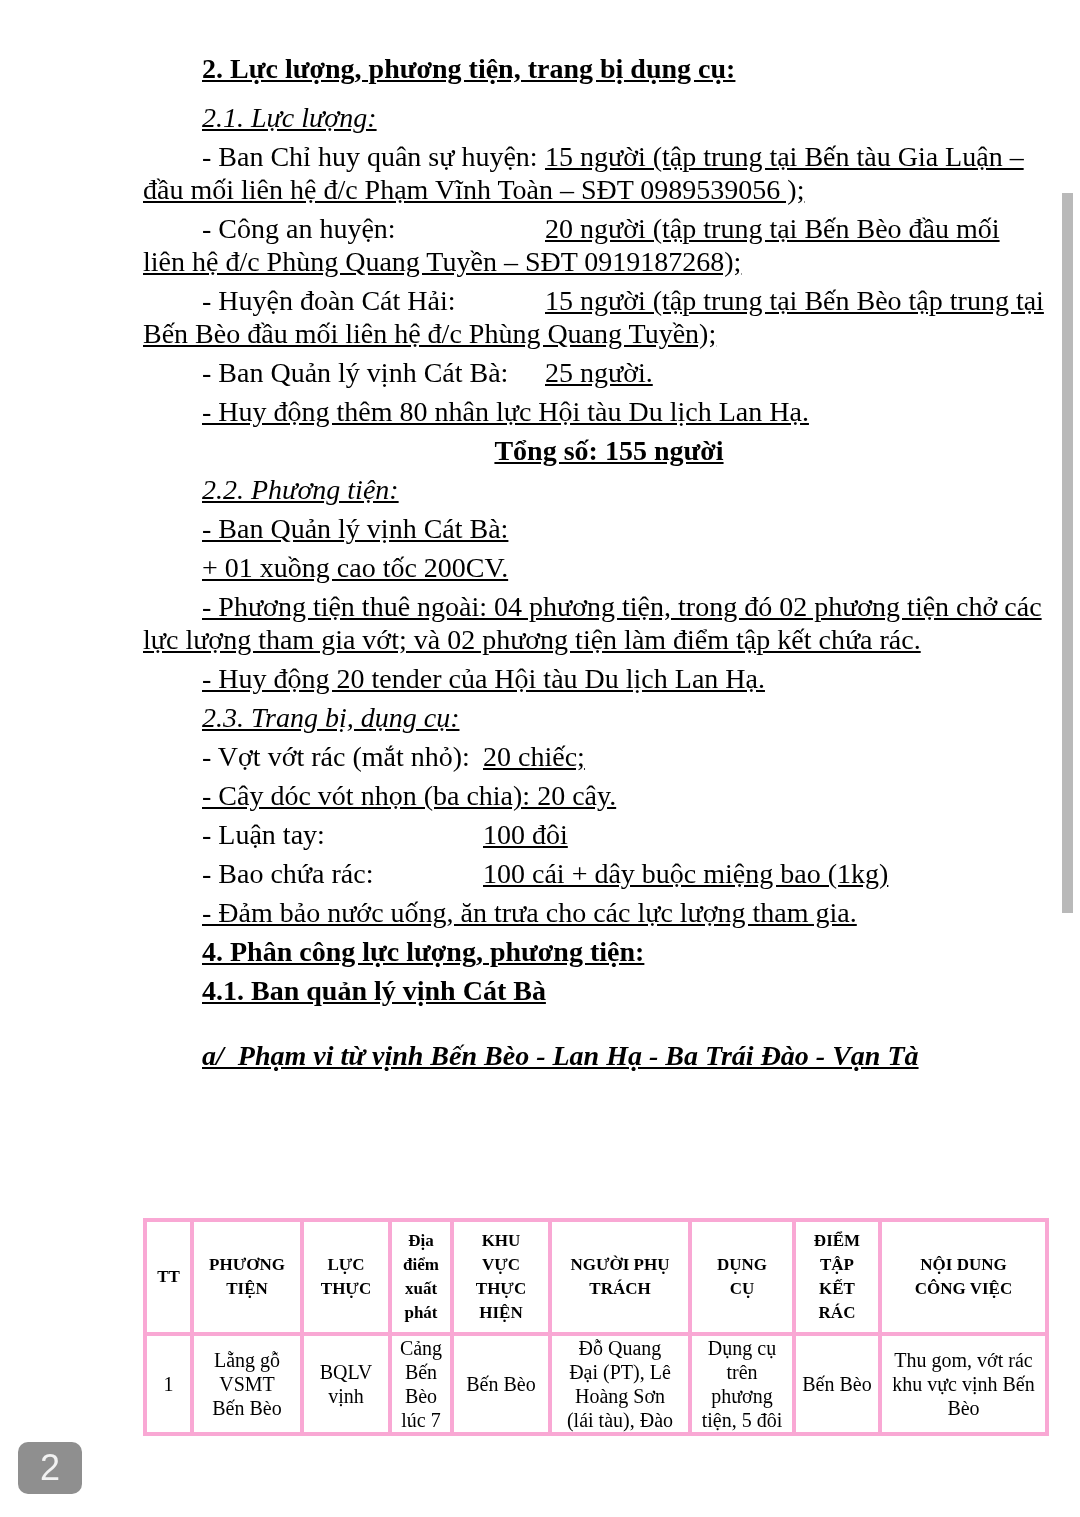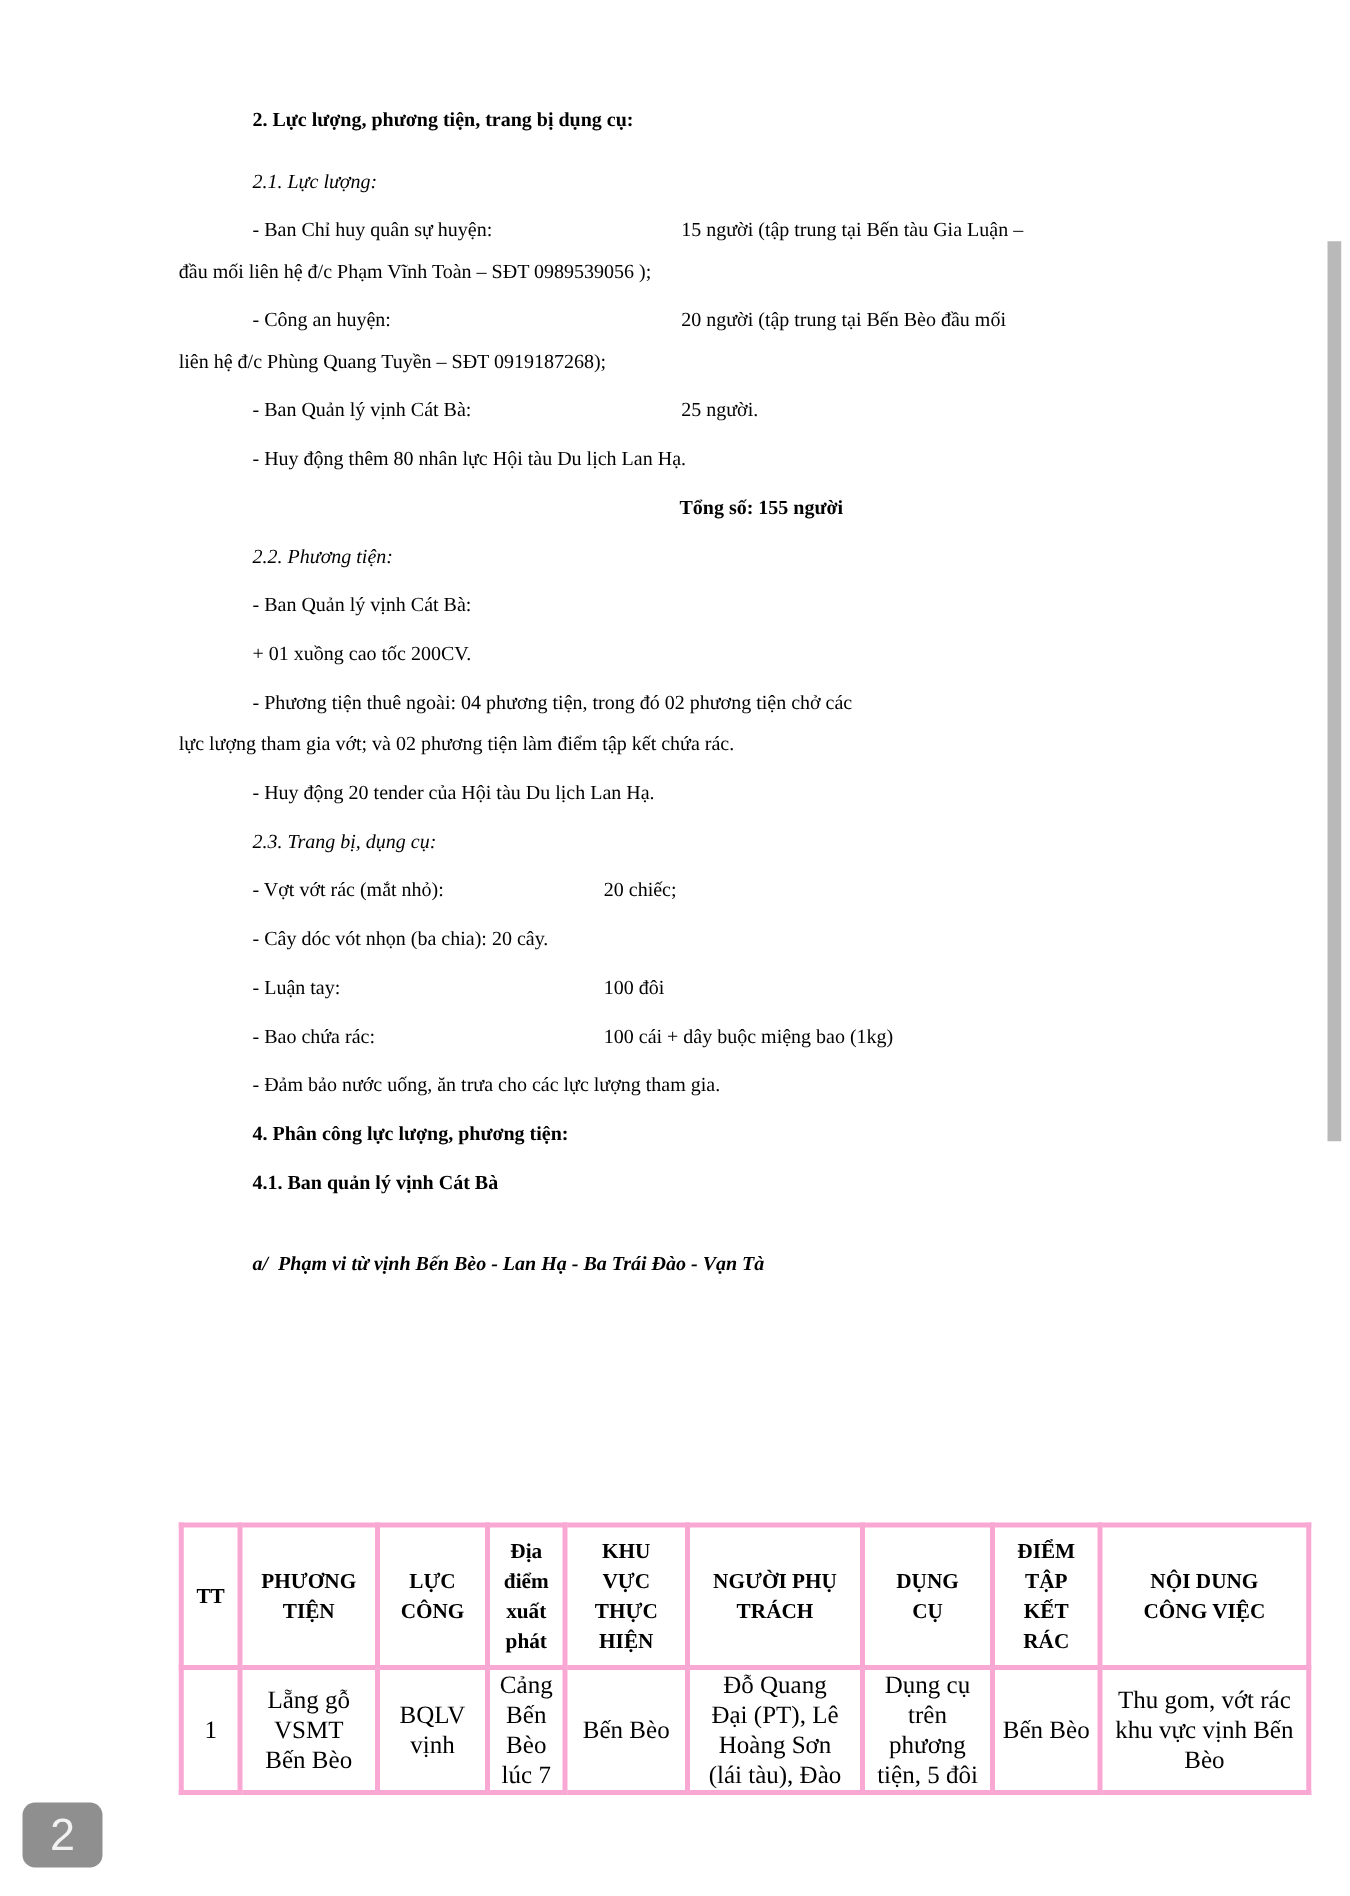--- a/index.html
+++ b/index.html
@@ -2,22 +2,22 @@
 <html><head>
 <meta charset="utf-8">
 <style>
   html,body { margin:0; padding:0; background:#ffffff; }
   .page {
     position:relative; width:1080px; height:1517px; background:#ffffff;
     color:#000000; font-family:"Liberation Serif","DejaVu Serif",serif;
     overflow:hidden;
   }
   .doc {
-    position:absolute; left:143px; top:80px; width:852px;
-    font-size:16px; line-height:33px;
+    position:absolute; left:143px; top:52px; width:852px;
+    font-size:28px; line-height:33px;text-decoration:underline;
   }
   .block { margin-bottom:6px; }
   .block.first { margin-bottom:16px; }
   .block.h .line { font-weight:bold; }
   .block.hi .line { font-style:italic; }
   .block.hbi .line { font-weight:bold; font-style:italic;margin-top:32px; }
   .block.center { text-align:center; padding-left:80px; font-weight:bold; white-space:pre; }
   .line { white-space:pre; }
   .line.ind { padding-left:59px; }
   .lbl { display:inline-block; }
@@ -58,20 +58,24 @@
       <div class="block hi">
         <div class="line ind">2.1. Lực lượng:</div>
       </div>
       <div class="block tab">
         <div class="line ind"><span class="lbl wide">- Ban Chỉ huy quân sự huyện:</span><span>15 người (tập trung tại Bến tàu Gia Luận –</span></div>
         <div class="line">đầu mối liên hệ đ/c Phạm Vĩnh Toàn – SĐT 0989539056 );</div>
       </div>
       <div class="block tab">
         <div class="line ind"><span class="lbl wide">- Công an huyện:</span><span>20 người (tập trung tại Bến Bèo đầu mối</span></div>
         <div class="line">liên hệ đ/c Phùng Quang Tuyền – SĐT 0919187268);</div>
+      </div>
+      <div class="block tab">
+        <div class="line ind"><span class="lbl wide">- Huyện đoàn Cát Hải:</span><span>15 người (tập trung tại Bến Bèo tập trung tại</span></div>
+        <div class="line">Bến Bèo đầu mối liên hệ đ/c Phùng Quang Tuyền);</div>
       </div>
       <div class="block tab">
         <div class="line ind"><span class="lbl wide">- Ban Quản lý vịnh Cát Bà:</span><span>25 người.</span></div>
       </div>
       <div class="block p">
         <div class="line ind">- Huy động thêm 80 nhân lực Hội tàu Du lịch Lan Hạ.</div>
       </div>
       <div class="block center">Tổng số: 155 người</div>
       <div class="block hi">
         <div class="line ind">2.2. Phương tiện:</div>
@@ -129,21 +133,21 @@
       <col style="width:104px">
         <col style="width:86px">
         <col style="width:167px">
     </colgroup>
     <thead id="tbl-head">
         <tr>
           <th>TT</th>
           <th>PHƯƠNG
 TIỆN</th>
           <th>LỰC
-CÔNG</th>
+THỰC</th>
           <th>Địa
 điểm
 xuất
 phát</th>
           <th>KHU
 VỰC
 THỰC
 HIỆN</th>
           <th>NGƯỜI PHỤ
 TRÁCH</th>

